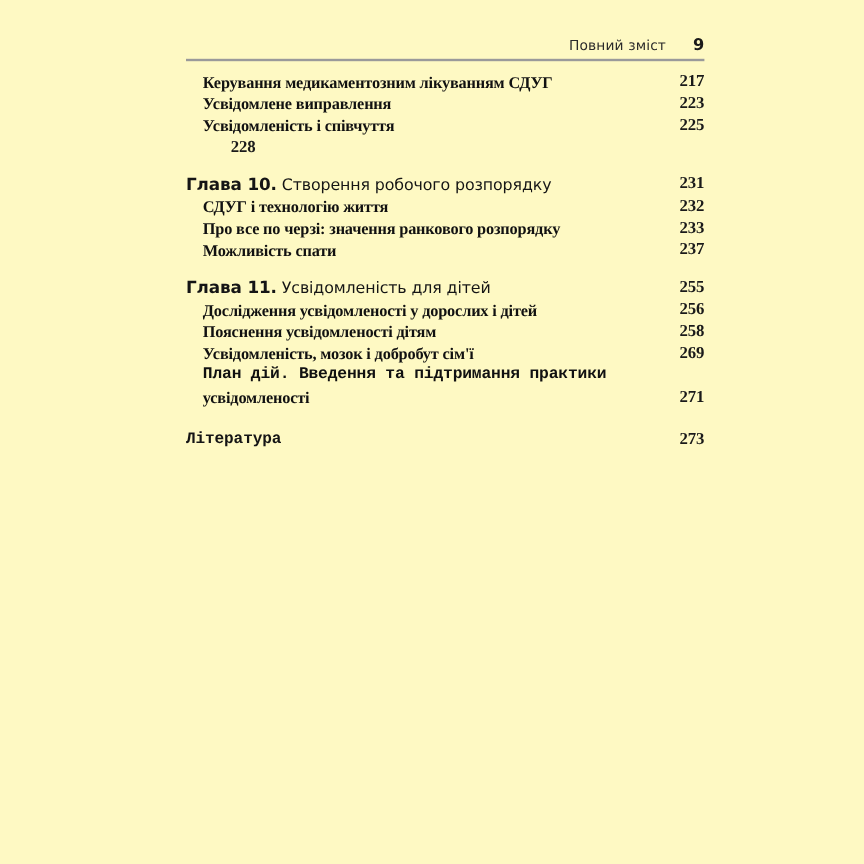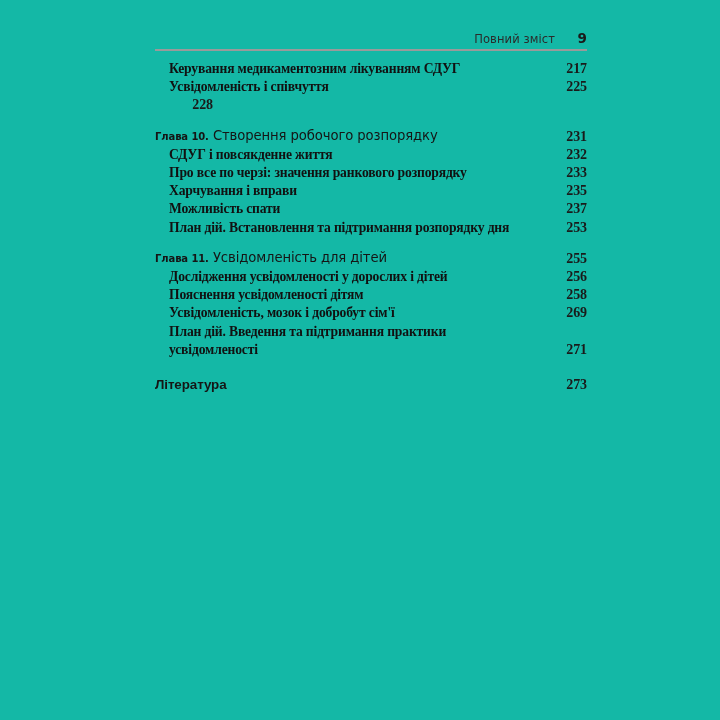--- a/index.html
+++ b/index.html
@@ -13,21 +13,21 @@
     background: #ffffff;
     font-family: "Liberation Serif", "DejaVu Serif", serif;
     color: #1a1a1a;
     overflow: hidden;
   }
 
   .page {
     position: relative;
     width: 720px;
     height: 720px;
-    background: #14b8a6;
+    background: #fef9c3;
   }
 
   .content {
     position: absolute;
     left: 155px;
     top: 30px;
     width: 432px;
   }
 
   
@@ -61,21 +61,21 @@
     width: 432px;
   }
 
   
   .toc {
     margin-top: 9px;
   }
 
   .toc-row {
     display: flex;
-    align-items: flex-end;
+    align-items: center;
     justify-content: space-between;
     line-height: 18.2px;
     min-height: 18.2px;
   }
 
   .toc-label {
     flex: 0 1 auto;
     padding-right: 12px;
   }
 
@@ -101,44 +101,45 @@
     color: #111111;
     letter-spacing: -0.15px;
   }
   .toc-row.entry .toc-page {
     width: 44px;
   }
 
   
   .toc-row.entry.cont .toc-label {
     white-space: nowrap;
+    font-family: Liberation Mono, monospace;
   }
 
   
   .toc-row.chapter {
     margin-left: 0;
   }
   .toc-row.chapter .toc-label {
     font-family: "DejaVu Sans", "Liberation Sans", sans-serif;
     font-size: 13.2px;
     color: #151515;
     font-weight: 400;
     letter-spacing: -0.1px;
   }
   .toc-row.chapter .toc-label .chap-num {
     font-weight: 700;
-    font-size: 10px;
+    font-size: 14px;
   }
   .toc-row.chapter .toc-page {
     width: 44px;
   }
 
   
   .toc-row.backmatter .toc-label {
-    font-family: Liberation Sans, sans-serif;
+    font-family: Liberation Mono, monospace;
     font-size: 13.4px;
     font-weight: 700;
     color: #151515;
     letter-spacing: -0.1px;
   }
   .toc-row.backmatter .toc-page {
     width: 44px;
   }
 
   
@@ -156,50 +157,46 @@
       <span class="rh-pageno">9</span>
     </div>
     <div class="head-rule"></div>
 
     <div class="toc" id="toc-list">
         <div class="toc-row entry">
           <span class="toc-label">Керування медикаментозним лікуванням СДУГ</span>
           <span class="toc-page">217</span>
         </div>
         <div class="toc-row entry">
+          <span class="toc-label">Усвідомлене виправлення</span>
+          <span class="toc-page">223</span>
+        </div>
+        <div class="toc-row entry">
           <span class="toc-label">Усвідомленість і співчуття</span>
           <span class="toc-page">225</span>
         </div>
         <div class="toc-row entry">
           <span class="toc-page">228</span>
         </div>
         <div class="gap-chapter"></div>
         <div class="toc-row chapter">
           <span class="toc-label"><span class="chap-num">Глава 10.</span><span> Створення робочого розпорядку</span></span>
           <span class="toc-page">231</span>
         </div>
         <div class="toc-row entry">
-          <span class="toc-label">СДУГ і повсякденне життя</span>
+          <span class="toc-label">СДУГ і технологію життя</span>
           <span class="toc-page">232</span>
         </div>
         <div class="toc-row entry">
           <span class="toc-label">Про все по черзі: значення ранкового розпорядку</span>
           <span class="toc-page">233</span>
         </div>
         <div class="toc-row entry">
-          <span class="toc-label">Харчування і вправи</span>
-          <span class="toc-page">235</span>
-        </div>
-        <div class="toc-row entry">
           <span class="toc-label">Можливість спати</span>
           <span class="toc-page">237</span>
-        </div>
-        <div class="toc-row entry">
-          <span class="toc-label">План дій. Встановлення та підтримання розпорядку дня</span>
-          <span class="toc-page">253</span>
         </div>
         <div class="gap-chapter"></div>
         <div class="toc-row chapter">
           <span class="toc-label"><span class="chap-num">Глава 11.</span><span> Усвідомленість для дітей</span></span>
           <span class="toc-page">255</span>
         </div>
         <div class="toc-row entry">
           <span class="toc-label">Дослідження усвідомленості у дорослих і дітей</span>
           <span class="toc-page">256</span>
         </div>

